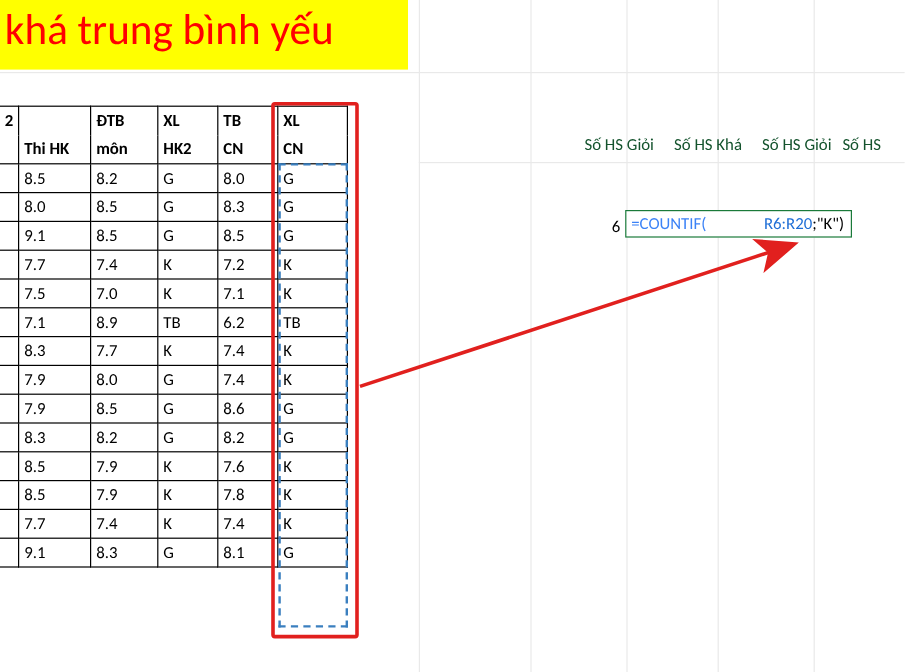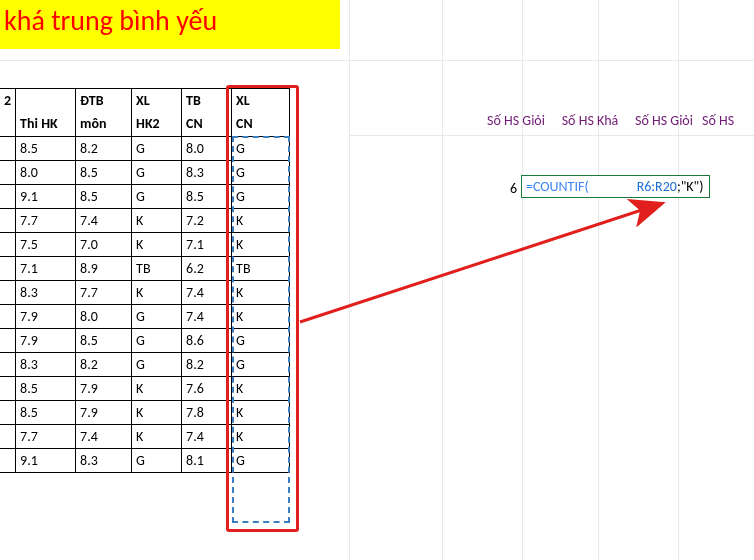--- a/index.html
+++ b/index.html
@@ -9,21 +9,21 @@
     font-size: 14px;
     background: #fff;
     width: 754px;
     height: 560px;
     overflow: hidden;
     position: relative;
   }
   .title-bar {
     background: #ffff00;
     color: #ff0000;
-    font-size: 28px;
+    font-size: 36px;
     padding: 6px 4px 12px 4px;
     font-weight: 400;
     line-height: 1.1;
     width: 340px;
   }
   .sheet {
     position: absolute;
     top: 88px;
     left: 0;
   }
@@ -64,21 +64,21 @@
     border-radius: 3px;
     pointer-events: none;
   }
   .side-labels {
     position: absolute;
     top: 112px;
     left: 480px;
     display: flex;
     gap: 2px;
     font-size: 14px;
-    color: #701a75;
+    color: #14532d;
   }
   .side-labels span { display:inline-block; width: 72px; text-align: center; white-space: nowrap;}
   .side-labels span:last-child{ width:42px; text-align:left;}
   .val6 {
     position: absolute;
     top: 180px;
     left: 497px;
     font-size: 14px;
     text-align: right;
     width: 20px;

